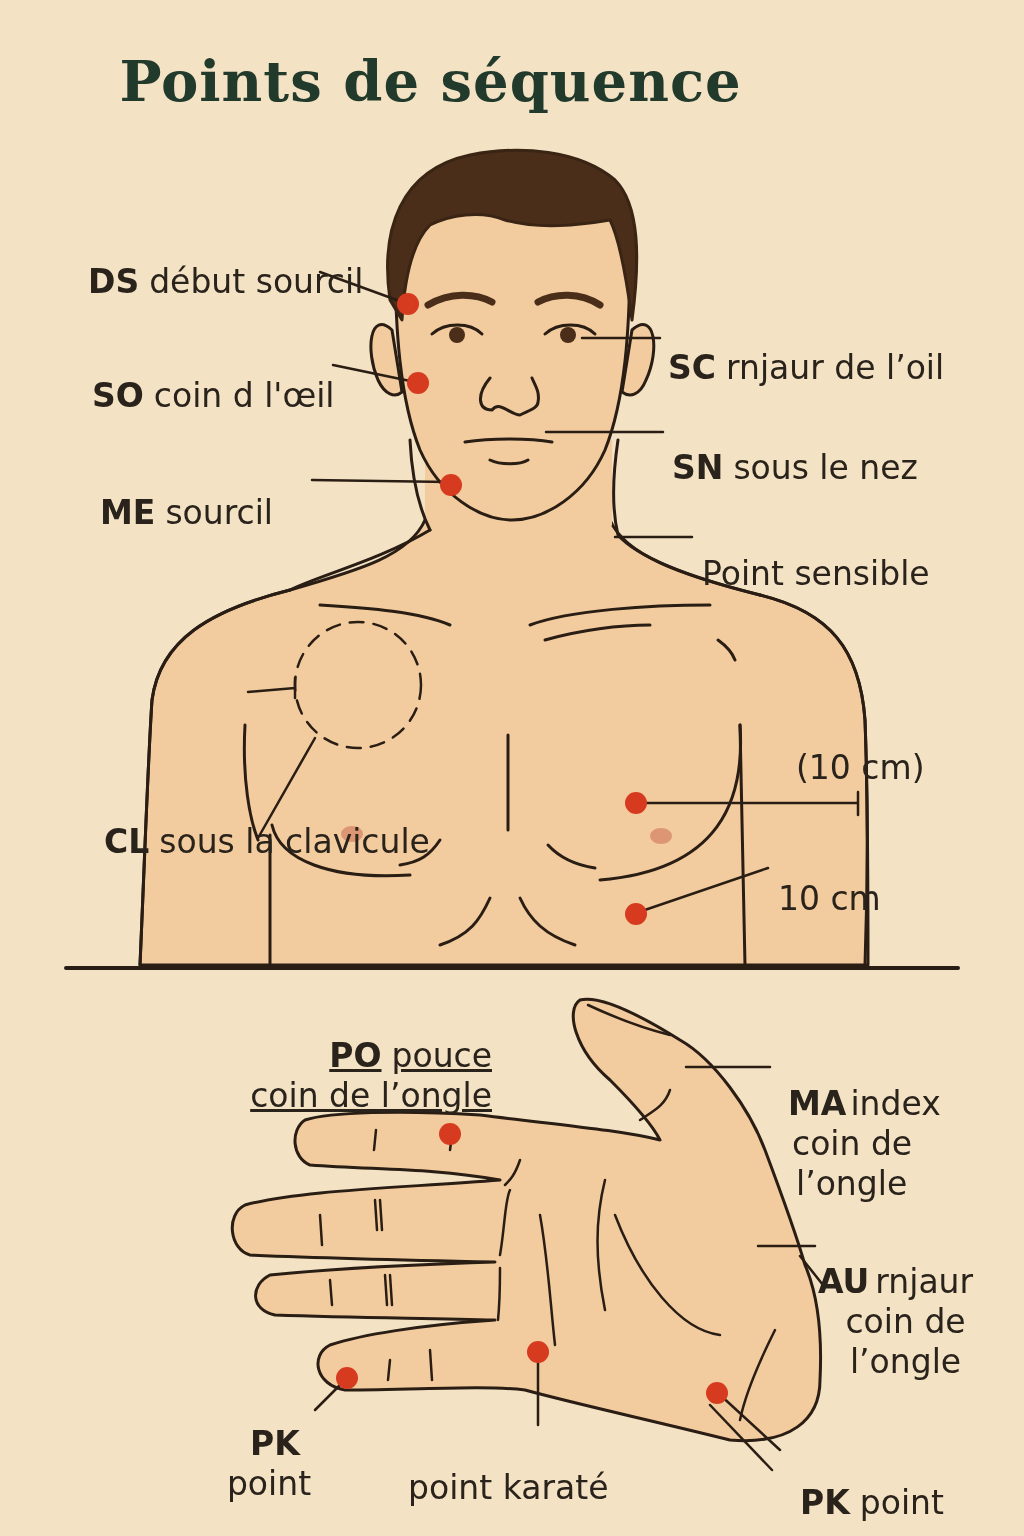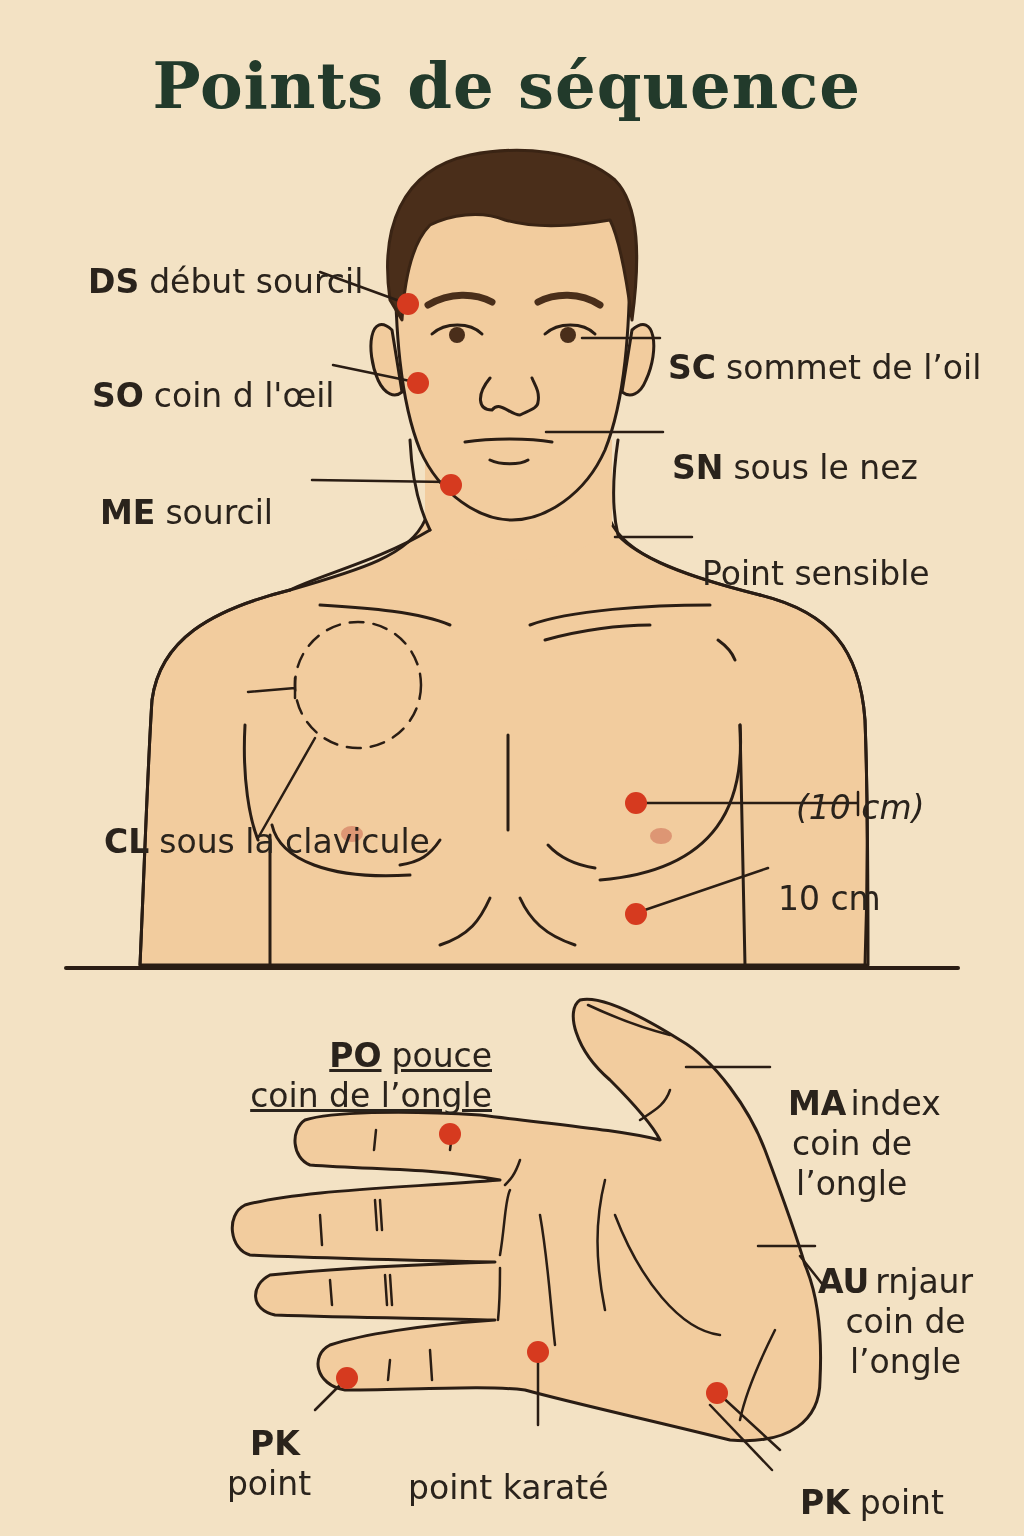--- a/index.html
+++ b/index.html
@@ -3,22 +3,22 @@
 <meta charset="utf-8">
 <style>
   html, body { margin: 0; padding: 0; }
   body {
     width: 1024px; height: 1536px; position: relative; overflow: hidden;
     background: #f3e2c4;
     font-family: "DejaVu Sans", sans-serif;
     color: #2a231c;
   }
   .title {
-    position: absolute; left: 0; top: 48px; width: 861px; text-align: right;
-    font-family: "DejaVu Serif", serif; font-size: 64px; font-weight: bold;
+    position: absolute; left: 0; top: 48px; width: 861px; text-align: center;
+    font-family: "DejaVu Serif", serif; font-size: 56px; font-weight: bold;
     color: #223a2b; letter-spacing: 1px;
   }
   svg.art { position: absolute; left: 0; top: 0; }
   .lbl {
     position: absolute; font-size: 33px; line-height: 40px; white-space: nowrap;
     color: #2a231c;
     margin-top: 36px;
   }
   .lbl .code { font-weight: bold; margin-right: 10px; }
   .lbl.right { text-align: right; }
@@ -147,31 +147,31 @@
 <div class="lbl" style="left:88px;top:226px;">
   <span class="code">DS</span><span>début sourcil</span>
 </div>
 <div class="lbl" style="left:92px;top:340px;">
   <span class="code">SO</span><span>coin d l'œil</span>
 </div>
 <div class="lbl" style="left:100px;top:457px;">
   <span class="code">ME</span><span>sourcil</span>
 </div>
 <div class="lbl" style="left:668px;top:312px;">
-  <span class="code">SC</span><span>sommet de l’oil</span>
+  <span class="code">SC</span><span>rnjaur de l’oil</span>
 </div>
 <div class="lbl" style="left:672px;top:412px;">
   <span class="code">SN</span><span>sous le nez</span>
 </div>
 <div class="lbl" style="left:702px;top:518px;">Point sensible</div>
 
 <div class="lbl" style="left:104px;top:786px;">
   <span class="code">CL</span><span>sous la clavicule</span>
 </div>
-<div class="lbl" style="left:796px;top:752px;font-style:italic;">(10 cm)</div>
+<div class="lbl" style="left:796px;top:712px;">(10 cm)</div>
 <div class="lbl" style="left:778px;top:843px;">10 cm</div>
 
 <div class="lbl right" style="left:230px;top:1000px;width:262px;text-decoration:underline;">
   <div><span class="code">PO</span><span>pouce</span></div>
   <div>coin de l’ongle</div>
 </div>
 <div class="lbl" style="left:788px;top:1048px;">
   <div><span class="code" style="margin-right:4px">MA</span><span>index</span></div>
   <div style="padding-left:4px">coin de</div>
   <div style="padding-left:8px">l’ongle</div>

